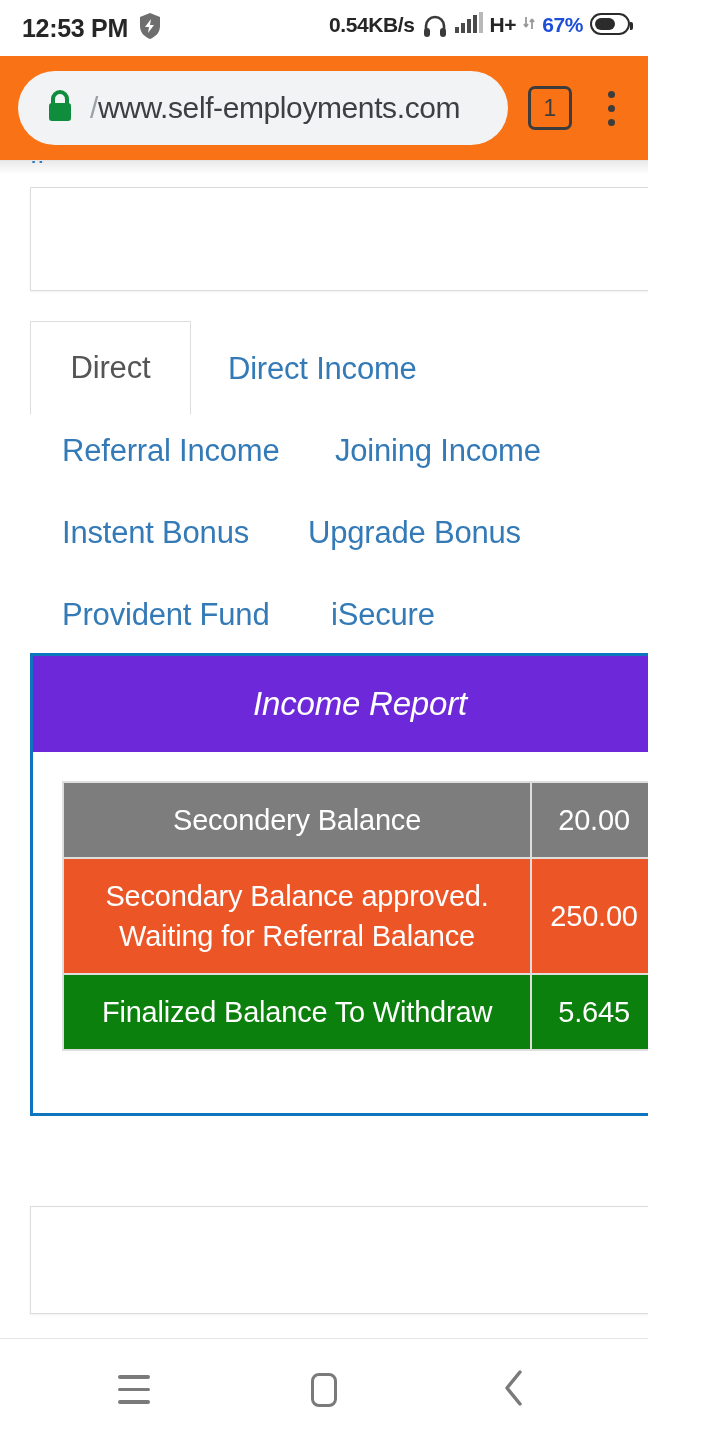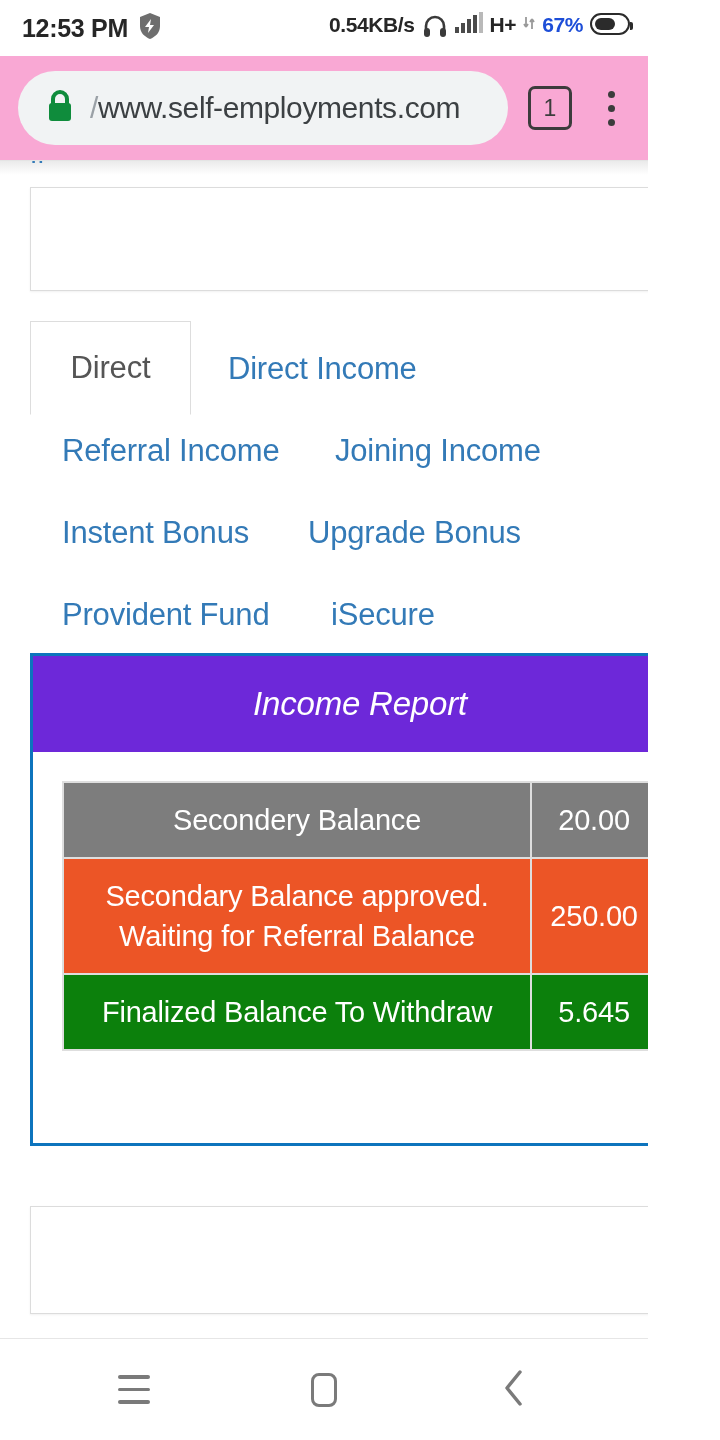--- a/index.html
+++ b/index.html
@@ -95,21 +95,21 @@
     width: 67%;
     background: #2b2b2b;
     border-radius: 7px;
   }
   .arrows-small { display:flex; flex-direction:column; gap:1px; }
 
   
   .browser-bar {
     height: 104px;
     flex: 0 0 104px;
-    background: #f9a8d4;
+    background: #f97316;
     display: flex;
     align-items: center;
     padding: 0 14px 0 18px;
     gap: 10px;
   }
   .omnibox {
     flex: 1 1 auto;
     height: 74px;
     background: #f1f3f4;
     border-radius: 37px;
@@ -246,21 +246,21 @@
     align-items: center;
     justify-content: center;
     font-style: italic;
   }
   .panel-head .title {
     color: #ffffff;
     font-size: 33px;
     letter-spacing: -0.2px;
   }
   .panel-body {
-    padding: 29px 29px 92px 29px;
+    padding: 29px 29px 62px 29px;
     background: #ffffff;
   }
   .report-table {
     width: 100%;
     border-collapse: separate;
     border-spacing: 2px;
     background: #dedede;
     table-layout: fixed;
   }
   .report-table td {

